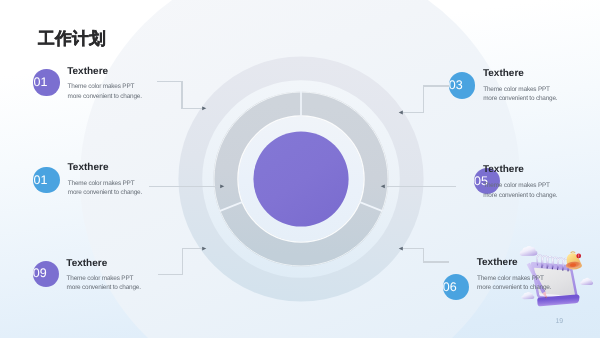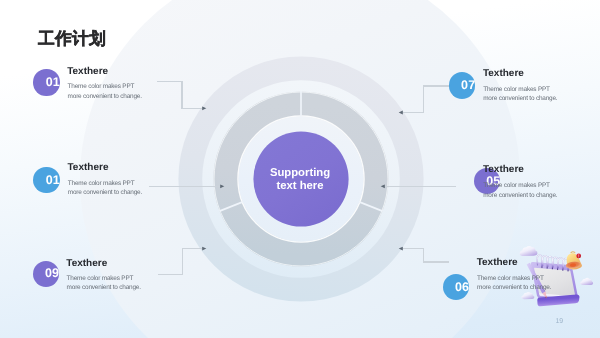--- a/index.html
+++ b/index.html
@@ -26,22 +26,22 @@
   .diagram{position:absolute;left:175.5px;top:53.5px;width:250px;height:250px;}
   .diagram svg{display:block;}
 
   
   .centerlabel{position:absolute;left:252px;top:167.2px;width:96px;text-align:center;
                font-size:11.3px;font-weight:bold;color:#ffffff;line-height:13px;}
 
   
   .item{position:absolute;z-index:3;}
   .badge{position:absolute;width:26.4px;height:26.4px;border-radius:50%;
-         display:flex;align-items:center;justify-content:flex-end;
-         font-size:12.5px;font-weight:bold;color:#fff;letter-spacing:0.1px;line-height:12.5px;}
+         display:flex;align-items:center;justify-content:flex-start;
+         font-size:12.5px;font-weight:normal;color:#fff;letter-spacing:0.1px;line-height:12.5px;}
   .head{position:absolute;font-size:10px;font-weight:bold;color:#25282e;white-space:nowrap;line-height:10px;text-align:center;}
   .body{position:absolute;font-size:6.45px;letter-spacing:-0.2px;color:#676e77;line-height:9.65px;white-space:nowrap;}
 
   
   .conn{position:absolute;left:0;top:0;width:600px;height:338px;pointer-events:none;}
 
   
   .illus{position:absolute;left:496px;top:238px;z-index:1;}
 </style>
 </head>
@@ -92,24 +92,20 @@
           <line x1="125" y1="37.0" x2="125" y2="62.8"></line>
           <line x1="206.5" y1="157.1" x2="183.2" y2="147.9"></line>
           <line x1="43.5" y1="157.1" x2="66.8" y2="147.9"></line>
         </g>
       </g>
       <circle cx="125" cy="125" r="62.4" fill="url(#gInner)"></circle>
       <circle cx="125" cy="125" r="47.6" fill="url(#gCore)"></circle>
     </svg>
   </div>
 
-  <div class="centerlabel">
-    <div>Supporting</div>
-    <div>text here</div>
-  </div>
 
   <svg class="conn" viewBox="0 0 600 338" xmlns="http://www.w3.org/2000/svg">
     <g stroke="#ccd3da" stroke-width="1.1" fill="none" shape-rendering="crispEdges">
       <path d="M157 81.5 L182 81.5 L182 108.3 L202 108.3"></path>
       <path d="M149 186.3 L220 186.3"></path>
       <path d="M157.5 274.8 L182.5 274.8 L182.5 248.6 L202 248.6"></path>
       <path d="M449 86 L423.5 86 L423.5 112.5 L403 112.5"></path>
       <path d="M456 186.3 L385 186.3"></path>
       <path d="M449 262 L423.5 262 L423.5 248.6 L403 248.6"></path>
     </g>
@@ -151,21 +147,21 @@
       </div>
     <div class="head" style="left:66.3px;top:258.7px;">Texthere</div>
     <div class="body" style="left:66.6px;top:273.8px;">
       <div>Theme  color makes PPT</div>
       <div>more convenient  to change.</div>
     </div>
   </div>
 
   <div class="item">
     <div class="badge" style="left:448.8px;top:72.2px;background:#4aa3e0;">
-        <span>07</span>
+        <span>03</span>
       </div>
     <div class="head" style="left:482.9px;top:69.2px;">Texthere</div>
     <div class="body" style="left:483.2px;top:84.7px;">
       <div>Theme  color makes PPT</div>
       <div>more convenient  to change.</div>
     </div>
   </div>
 
   <div class="item">
     <div class="badge" style="left:474px;top:167.9px;background:#7b6fd0;">

